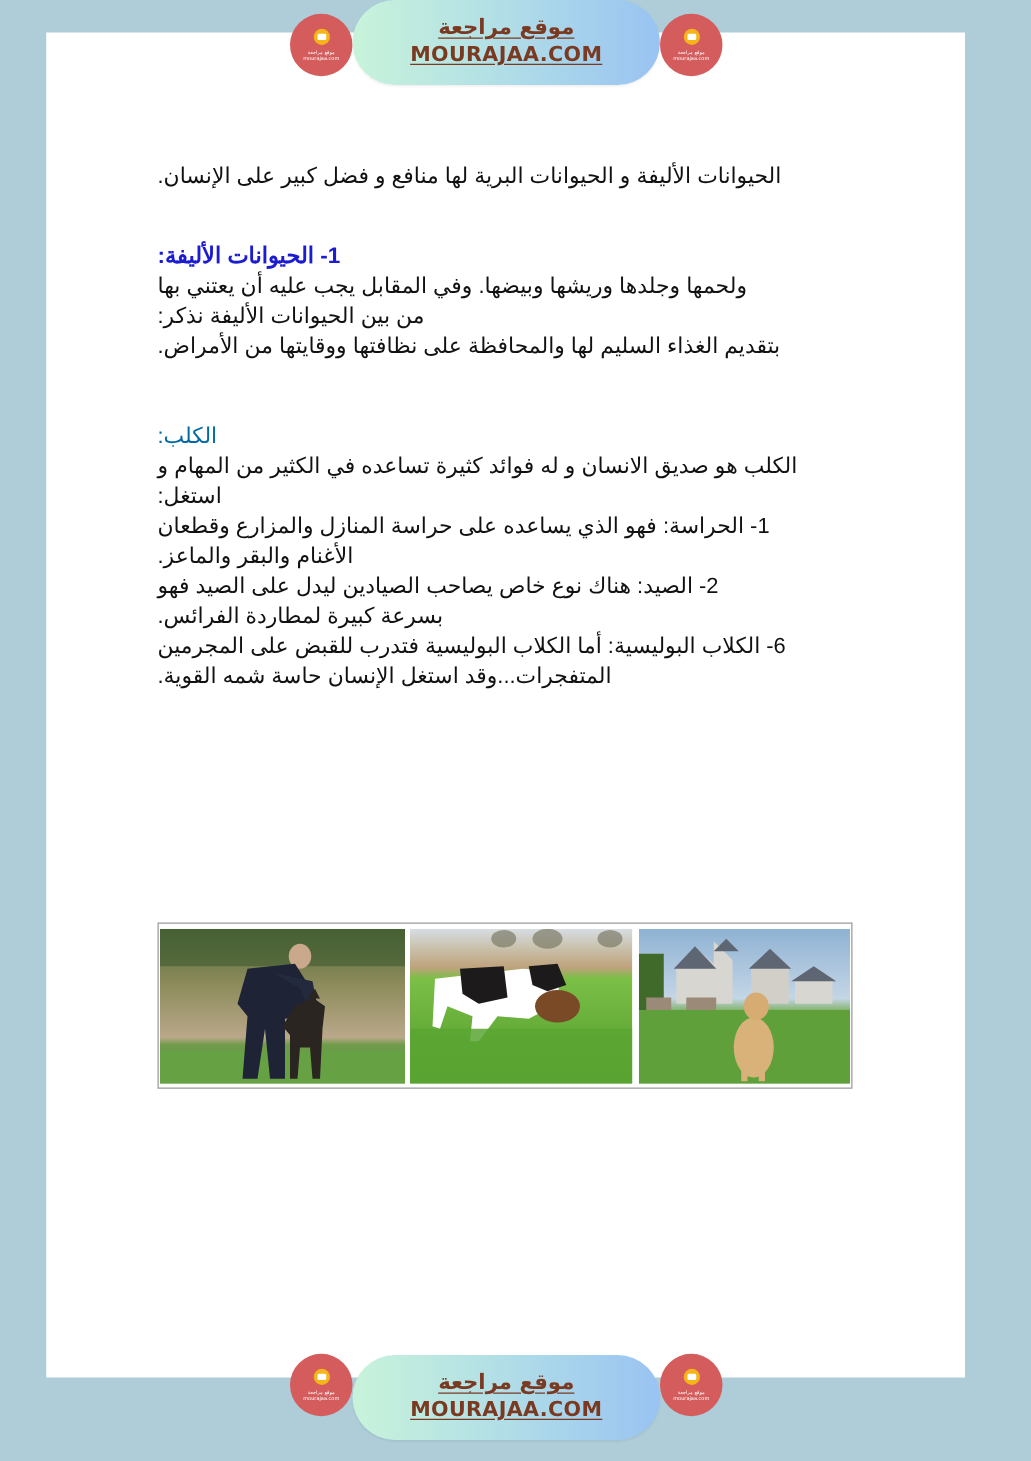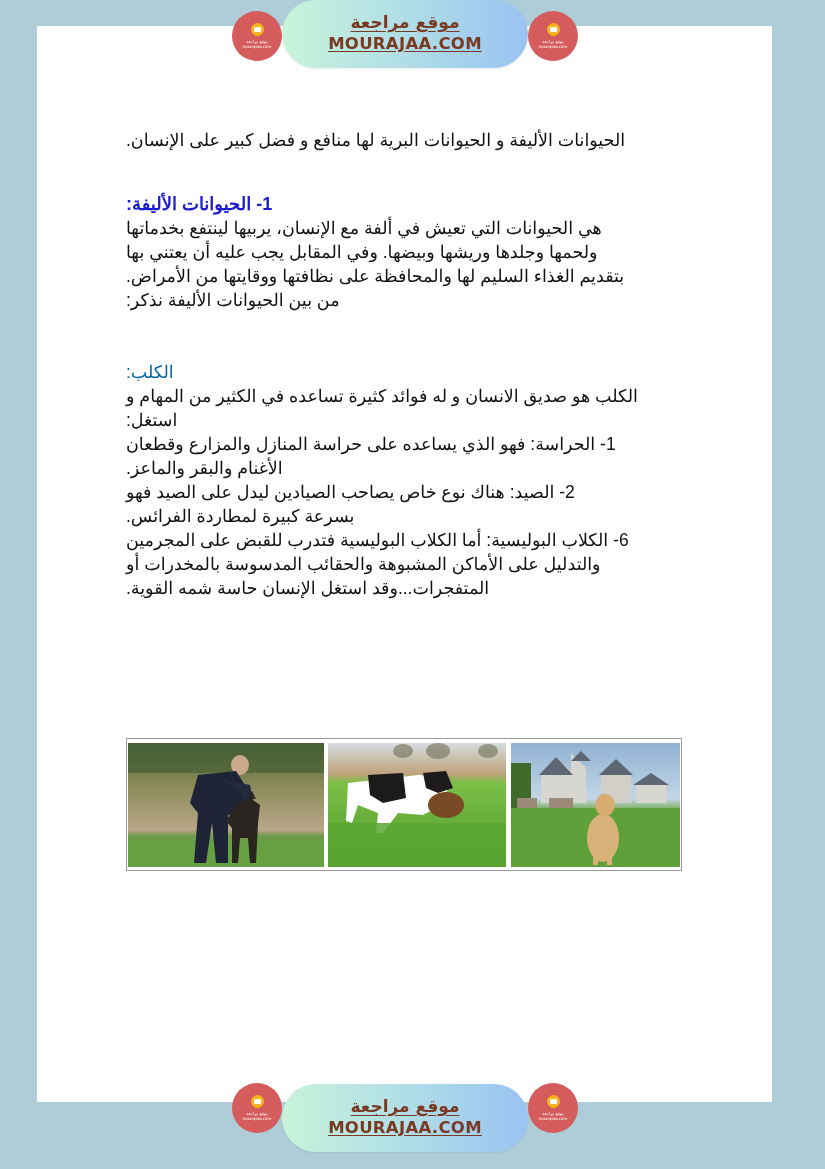--- a/index.html
+++ b/index.html
@@ -175,34 +175,32 @@
     <div class="dot"></div>
     <div class="small">موقع مراجعة</div>
     <div class="small">mourajaa.com</div>
   </div>
 </div>
 
 <div class="content">
   <p class="intro">الحيوانات الأليفة و الحيوانات البرية لها منافع و فضل كبير على الإنسان.</p>
 
   <p class="heading-blue">1- الحيوانات الأليفة:</p>
-  <p>هي الحيوانات التي تعيش في ألفة مع الإنسان، يربيها لينتفع بخدماتها</p>
   <p>ولحمها وجلدها وريشها وبيضها. وفي المقابل يجب عليه أن يعتني بها</p>
+  <p>من بين الحيوانات الأليفة نذكر:</p>
   <p>بتقديم الغذاء السليم لها والمحافظة على نظافتها ووقايتها من الأمراض.</p>
-  <p>من بين الحيوانات الأليفة نذكر:</p>
 
   <p class="heading-red">الكلب:</p>
   <p>الكلب هو صديق الانسان و له فوائد كثيرة تساعده في الكثير من المهام و</p>
   <p>استغل:</p>
   <p>1- الحراسة:  فهو الذي يساعده على حراسة المنازل والمزارع وقطعان</p>
   <p>الأغنام والبقر والماعز.</p>
   <p>2- الصيد: هناك نوع خاص يصاحب الصيادين ليدل على الصيد  فهو</p>
   <p>بسرعة كبيرة لمطاردة الفرائس.</p>
   <p>6- الكلاب البوليسية: أما الكلاب البوليسية فتدرب للقبض على المجرمين</p>
-  <p>والتدليل على الأماكن المشبوهة والحقائب المدسوسة بالمخدرات أو</p>
   <p>المتفجرات...وقد استغل الإنسان حاسة شمه القوية.</p>
 </div>
 
 <div class="gallery">
   <div class="photo p1">
     <svg width="196" height="124" viewBox="0 0 196 124">
       <defs>
         <linearGradient id="bg1" x1="0" y1="0" x2="0" y2="1">
           <stop offset="0" stop-color="#4f6b3a"></stop>
           <stop offset="0.35" stop-color="#8c8a5a"></stop>

